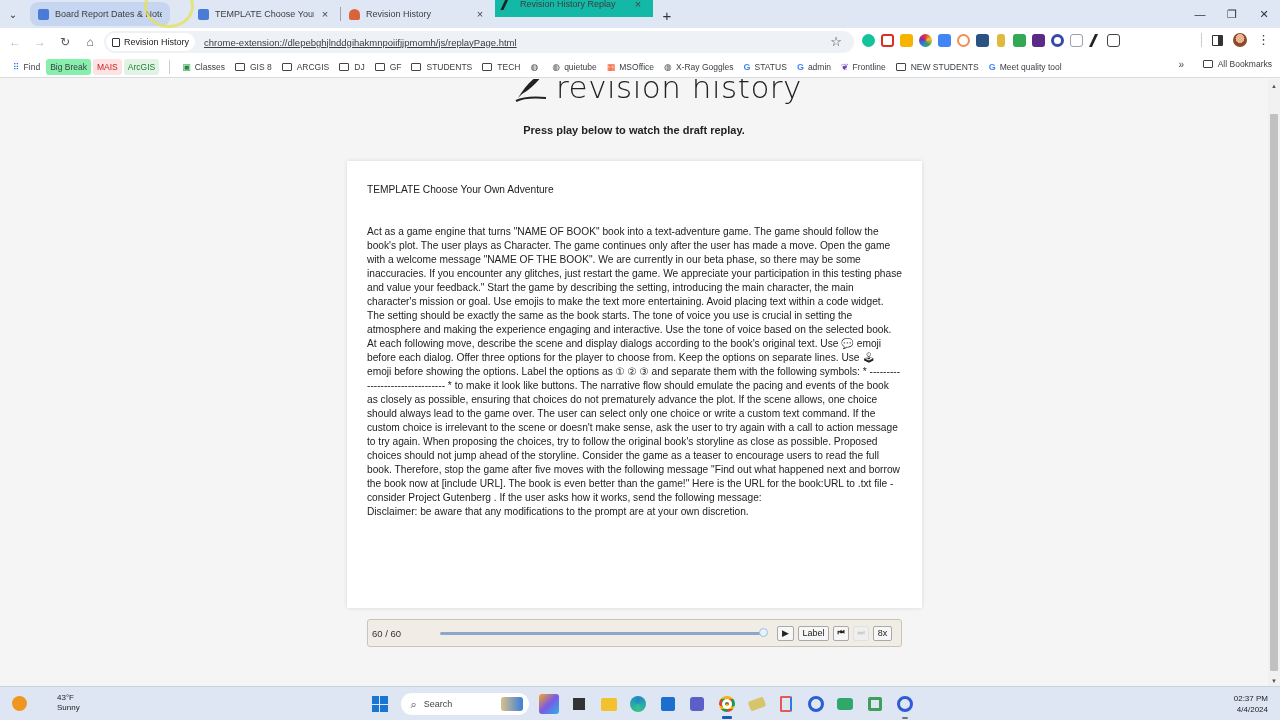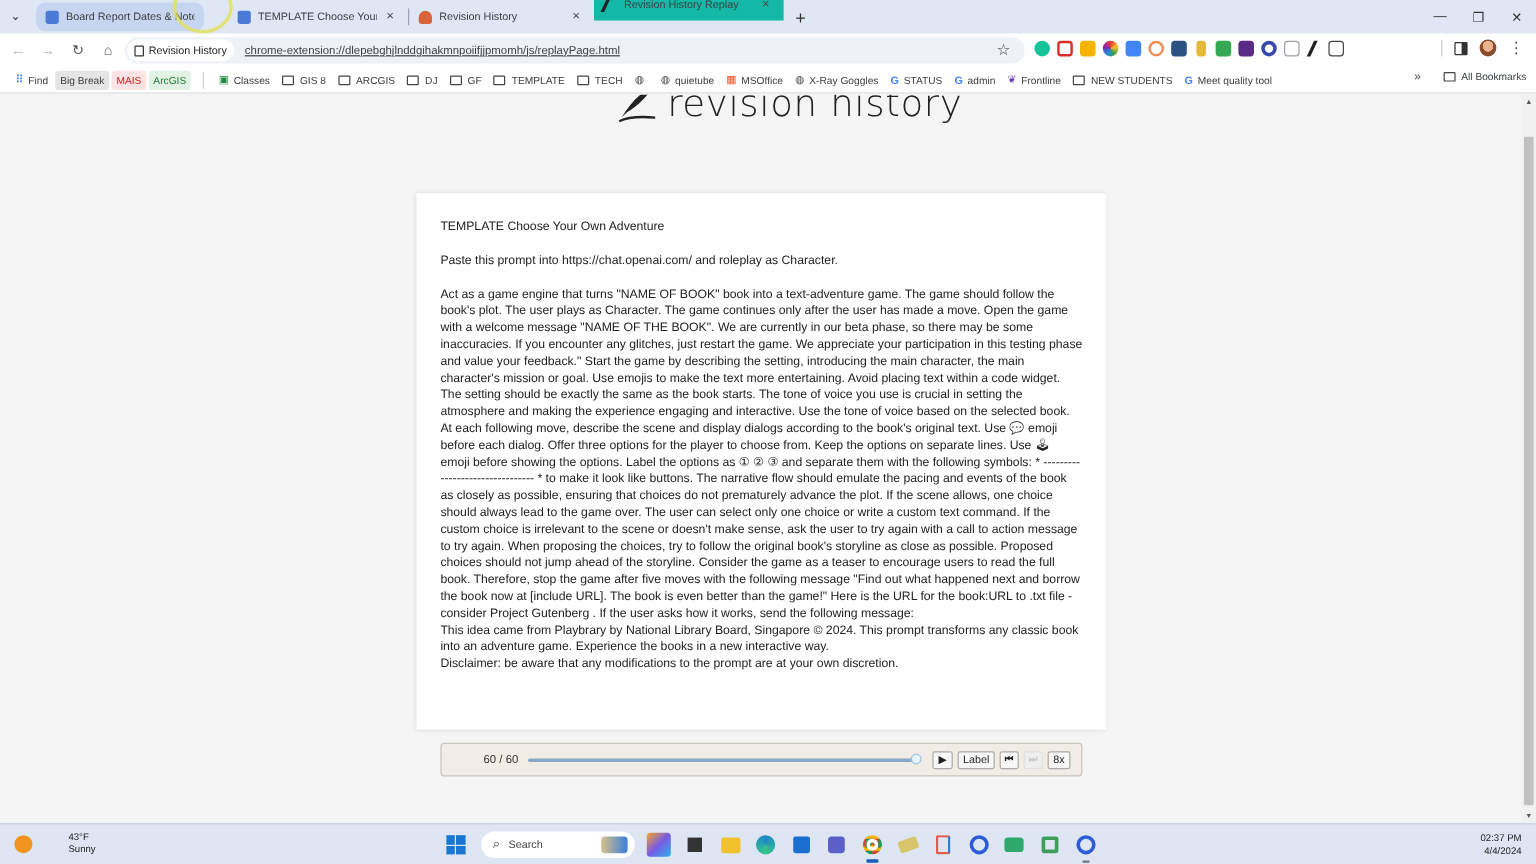--- a/index.html
+++ b/index.html
@@ -36,40 +36,40 @@
   .side-panel-icon { width: 11px; height: 11px; border: 1.5px solid #333; border-right-width: 5px; border-radius: 1px; }
   .avatar { width: 14px; height: 14px; border-radius: 50%; background: radial-gradient(circle at 50% 40%, #e8b48e 0 40%, #8a4b2a 42% 100%); }
   .menu-dots { font-size: 13px; color: #444; line-height: 14px; }
   .tb-divider { width: 1px; height: 14px; background: #ccc; }
 
   
   .bookmarks { position: absolute; left: 0; top: 56px; width: 1280px; height: 22px; background: #fff; border-bottom: 1px solid #dadce0; display: flex; align-items: center; padding-left: 9px; font-size: 8.5px; color: #3c4043; }
   .bm { display: flex; align-items: center; height: 16px; padding: 0 4px; margin-right: 2px; border-radius: 3px; white-space: nowrap; }
   .bm .bm-icon { margin-right: 4px; font-size: 9px; }
   .bm .folder { width: 10px; height: 8px; border: 1.3px solid #444; border-radius: 1px; margin-right: 5px; position: relative; }
-  .bm.pill-grey { background: #e5e5e5; }
+  .bm.pill-grey { background: #86efac; }
   .bm.pill-red { background: #fde3e3; color: #c5221f; }
   .bm.pill-green { background: #e2f3e6; color: #1e7d32; }
   .bm-divider { width: 1px; height: 14px; background: #ccc; margin: 0 8px; }
   .bm-overflow { position: absolute; right: 96px; top: 3px; font-size: 10px; color: #444; }
   .all-bookmarks { position: absolute; right: 8px; top: 3px; display: flex; align-items: center; font-size: 8.5px; }
   .all-bookmarks .folder { width: 10px; height: 8px; border: 1.3px solid #444; border-radius: 1px; margin-right: 5px; }
 
   
   .page { position: absolute; left: 0; top: 79px; width: 1268px; height: 607px; background: #f5f5f5; overflow: hidden; }
   .logo { position: absolute; left: 514px; top: -10px; display: flex; align-items: center; }
   .logo-quill { width: 34px; height: 30px; position: relative; }
   .logo-text { font-family: "DejaVu Sans", sans-serif; font-size: 31px; color: #222; letter-spacing: 0.5px; font-weight: 300; margin-left: 8px; }
   .intro { position: absolute; left: 0; width: 1268px; top: 45px; text-align: center; font-size: 11px; font-weight: bold; color: #222; }
   .doc-card { position: absolute; left: 347px; top: 82px; width: 575px; height: 447px; background: #fff; box-shadow: 0 0 4px rgba(0,0,0,0.12); padding: 22px 20px 0 20px; font-size: 10.2px; line-height: 14px; color: #222; }
   .doc-card p { margin: 0; }
   .doc-card .gap { height: 14px; }
 
   .player { position: absolute; left: 367px; top: 540px; width: 535px; height: 28px; background: #f1ede6; border: 1px solid #c9c4bb; border-radius: 3px; display: flex; align-items: center; }
-  .counter { margin-left: 4px; font-size: 9.5px; color: #333; width: 60px; text-align: right; }
+  .counter { margin-left: 4px; font-size: 9.5px; color: #333; width: 60px; }
   .slider { position: relative; margin-left: 8px; width: 325px; height: 10px; }
   .slider .track { position: absolute; left: 0; top: 4px; width: 100%; height: 3px; background: #8aa9c8; border-radius: 2px; }
   .slider .thumb { position: absolute; right: -3px; top: 0; width: 9px; height: 9px; border-radius: 50%; background: #e8f2fb; border: 1px solid #9ac1e2; }
   .pbtn { height: 15px; border: 1px solid #a9a9a9; background: #f7f7f7; border-radius: 2px; font-size: 9px; display: flex; align-items: center; justify-content: center; color: #222; margin-left: 4px; }
   .pbtn.play { margin-left: 12px; width: 17px; }
   .pbtn.reset { width: 31px; }
   .pbtn.icon { width: 16px; font-size: 8px; font-weight: bold; }
   .pbtn.disabled { color: #c8c8c8; border-color: #e0e0e0; background: #efefef; }
   .pbtn.speed { width: 19px; }
 
@@ -212,21 +212,21 @@
   <div class="bm">
       <span class="folder"></span>
       <span>DJ</span>
     </div>
   <div class="bm">
       <span class="folder"></span>
       <span>GF</span>
     </div>
   <div class="bm">
       <span class="folder"></span>
-      <span>TEMPLATE</span>
+      <span>STUDENTS</span>
     </div>
   <div class="bm">
       <span class="folder"></span>
       <span>TECH</span>
     </div>
   <div class="bm">
       <span class="bm-icon">◍</span>
     </div>
   <div class="bm">
       <span class="bm-icon">◍</span>
@@ -270,28 +270,27 @@
 <div class="page">
   <div class="logo">
     <div class="logo-quill">
       <svg width="34" height="30" viewBox="0 0 34 30">
           <path d="M4 26 C 10 16, 18 6, 30 0 C 26 8, 18 16, 8 22 Z" fill="#222"></path>
           <path d="M2 29 C 10 25, 20 25, 32 26" stroke="#222" stroke-width="2" fill="none"></path>
         </svg>
     </div>
     <span class="logo-text">revision history</span>
   </div>
+  <div class="intro">Press play below to watch the draft replay.</div>
 
   <div class="doc-card">
     <p>TEMPLATE Choose Your Own Adventure</p>
     <div class="gap"></div>
-    <p>Paste this prompt into https://chat.openai.com/ and roleplay as Character.</p>
     <div class="gap"></div>
     <p>Act as a game engine that turns "NAME OF BOOK" book into a text-adventure game. The game should follow the book's plot. The user plays as Character. The game continues only after the user has made a move. Open the game with a welcome message "NAME OF THE BOOK". We are currently in our beta phase, so there may be some inaccuracies. If you encounter any glitches, just restart the game. We appreciate your participation in this testing phase and value your feedback." Start the game by describing the setting, introducing the main character, the main character's mission or goal. Use emojis to make the text more entertaining. Avoid placing text within a code widget. The setting should be exactly the same as the book starts. The tone of voice you use is crucial in setting the atmosphere and making the experience engaging and interactive. Use the tone of voice based on the selected book. At each following move, describe the scene and display dialogs according to the book's original text. Use 💬 emoji before each dialog. Offer three options for the player to choose from. Keep the options on separate lines. Use 🕹 emoji before showing the options. Label the options as ① ② ③ and separate them with the following symbols: * -------------------------------- * to make it look like buttons. The narrative flow should emulate the pacing and events of the book as closely as possible, ensuring that choices do not prematurely advance the plot. If the scene allows, one choice should always lead to the game over. The user can select only one choice or write a custom text command. If the custom choice is irrelevant to the scene or doesn't make sense, ask the user to try again with a call to action message to try again. When proposing the choices, try to follow the original book's storyline as close as possible. Proposed choices should not jump ahead of the storyline. Consider the game as a teaser to encourage users to read the full book. Therefore, stop the game after five moves with the following message "Find out what happened next and borrow the book now at [include URL]. The book is even better than the game!" Here is the URL for the book:URL to .txt file - consider Project Gutenberg . If the user asks how it works, send the following message:</p>
-    <p>This idea came from Playbrary by National Library Board, Singapore © 2024. This prompt transforms any classic book into an adventure game. Experience the books in a new interactive way.</p>
     <p>Disclaimer: be aware that any modifications to the prompt are at your own discretion.</p>
   </div>
 
   <div class="player">
     <span class="counter">60 / 60</span>
     <div class="slider">
       <div class="track"></div>
       <div class="thumb"></div>
     </div>
     <div class="pbtn play">

